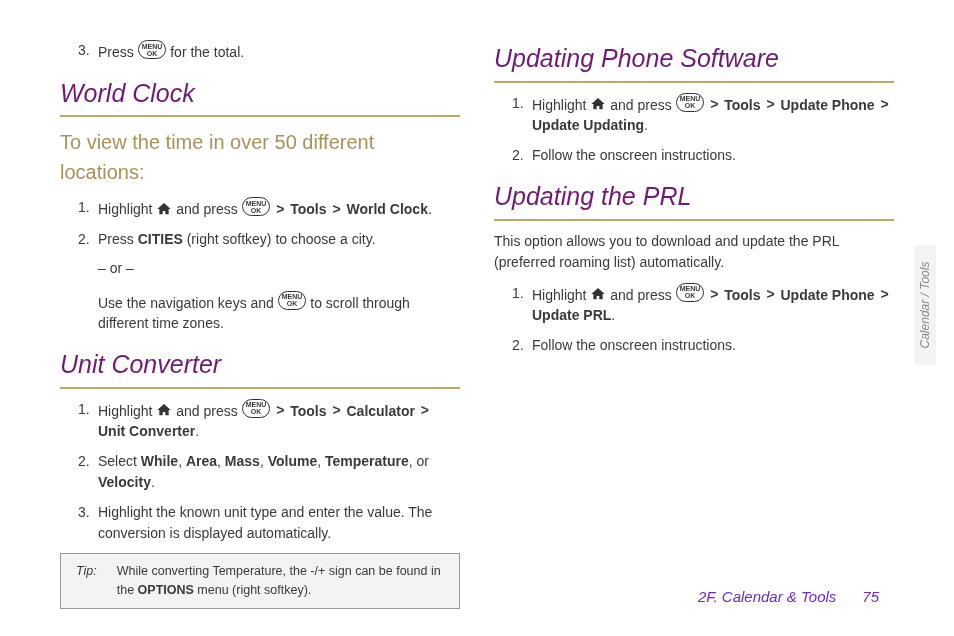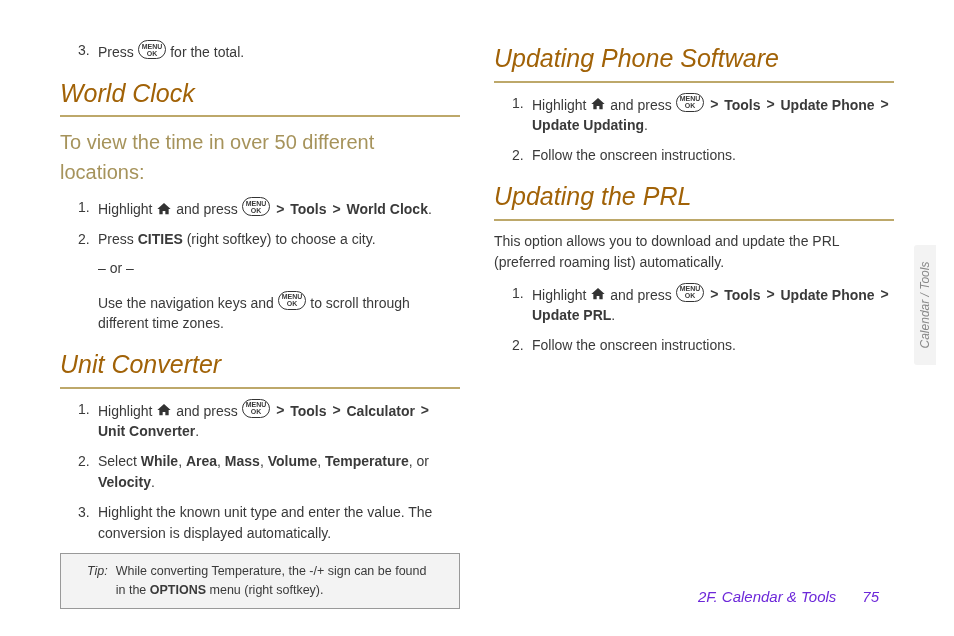--- a/index.html
+++ b/index.html
@@ -1,26 +1,26 @@
 <!DOCTYPE html>
 <html><head>
 <meta charset="utf-8">
 <style>
 *{box-sizing:border-box;margin:0;padding:0}
 body{width:954px;height:636px;background:#fff;font-family:"Helvetica Neue",Arial,sans-serif;color:#3a3a3a;position:relative;padding:40px 60px 50px 60px;font-size:14px;line-height:1.5}
 .cols{display:flex;gap:34px}
 .col{flex:1;min-width:0}
-h2{font-style:italic;font-weight:400;color:#a16207;font-size:25px;margin-top:12px;margin-bottom:3px}
+h2{font-style:italic;font-weight:400;color:#701a75;font-size:25px;margin-top:12px;margin-bottom:3px}
 .rule{height:2px;background:#bda86a;margin-bottom:10px}
 .intro{color:#a6935b;margin-bottom:10px;font-size:20px}
 ol{list-style:none;padding-left:18px;margin-bottom:8px}
 ol li{position:relative;padding-left:20px;margin-bottom:9px;line-height:1.5}
 ol li .num{position:absolute;left:0;top:0}
 .sub{margin-left:0;margin-top:12px}
-.tip{border:1px solid #999;background:#f3f3f3;padding:8px 26px;font-size:12.5px;display:flex;gap:8px;margin-top:4px}
+.tip{border:1px solid #999;background:#f3f3f3;padding:8px 15px;font-size:12.5px;display:flex;gap:20px;margin-top:4px}
 .tip .lbl{font-style:italic;font-weight:400;color:#3a3a3a;white-space:nowrap}
 .badge{display:inline-block;border:1.5px solid #333;border-radius:11px;font-size:7px;font-weight:700;padding:1.5px 3px;vertical-align:1px;line-height:1;background:#fff}
 .badge .t{display:block;text-align:center}
 .home{display:inline-block;width:16px;height:16px;vertical-align:-3px}
 b{font-weight:700}
 .gt{font-weight:700;padding:0 2px}
 .tab{position:absolute;right:18px;top:245px;width:22px;height:120px;background:#f3f3f3;border-radius:3px 0 0 3px;display:flex;align-items:center;justify-content:center}
 .tab span{transform:rotate(-90deg);white-space:nowrap;font-style:italic;color:#888;font-size:12px}
 .footer{position:absolute;bottom:28px;right:75px;font-style:italic;color:#6d28d9;display:flex;gap:26px;font-size:15px}
 p.body{margin-bottom:10px}

